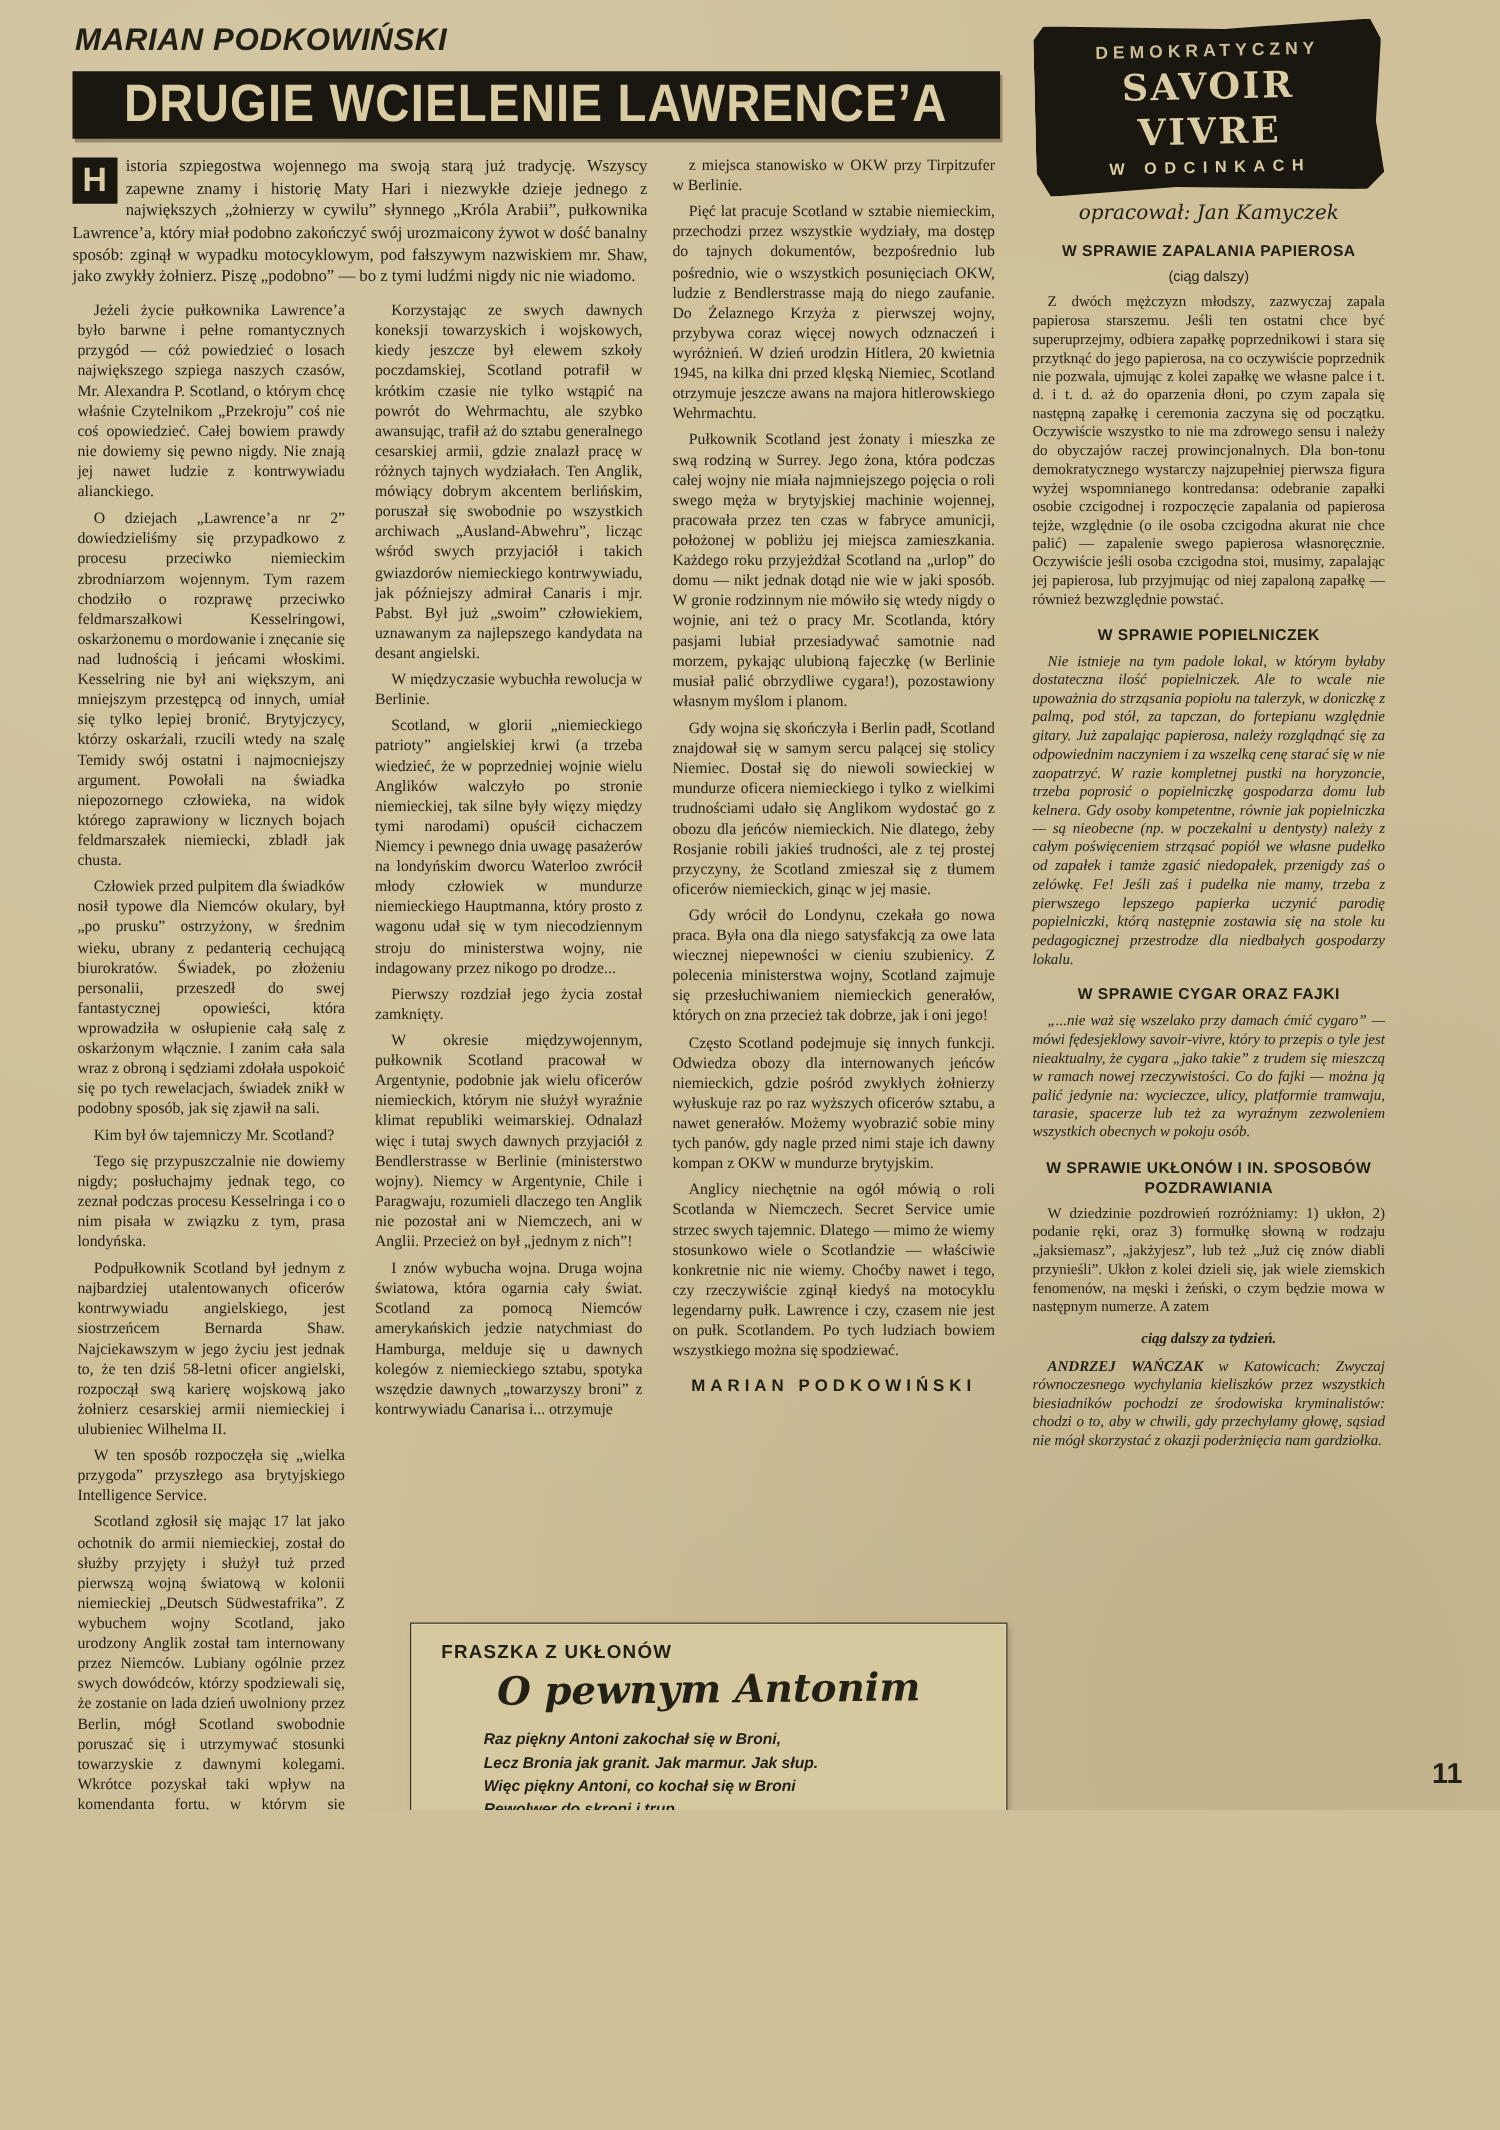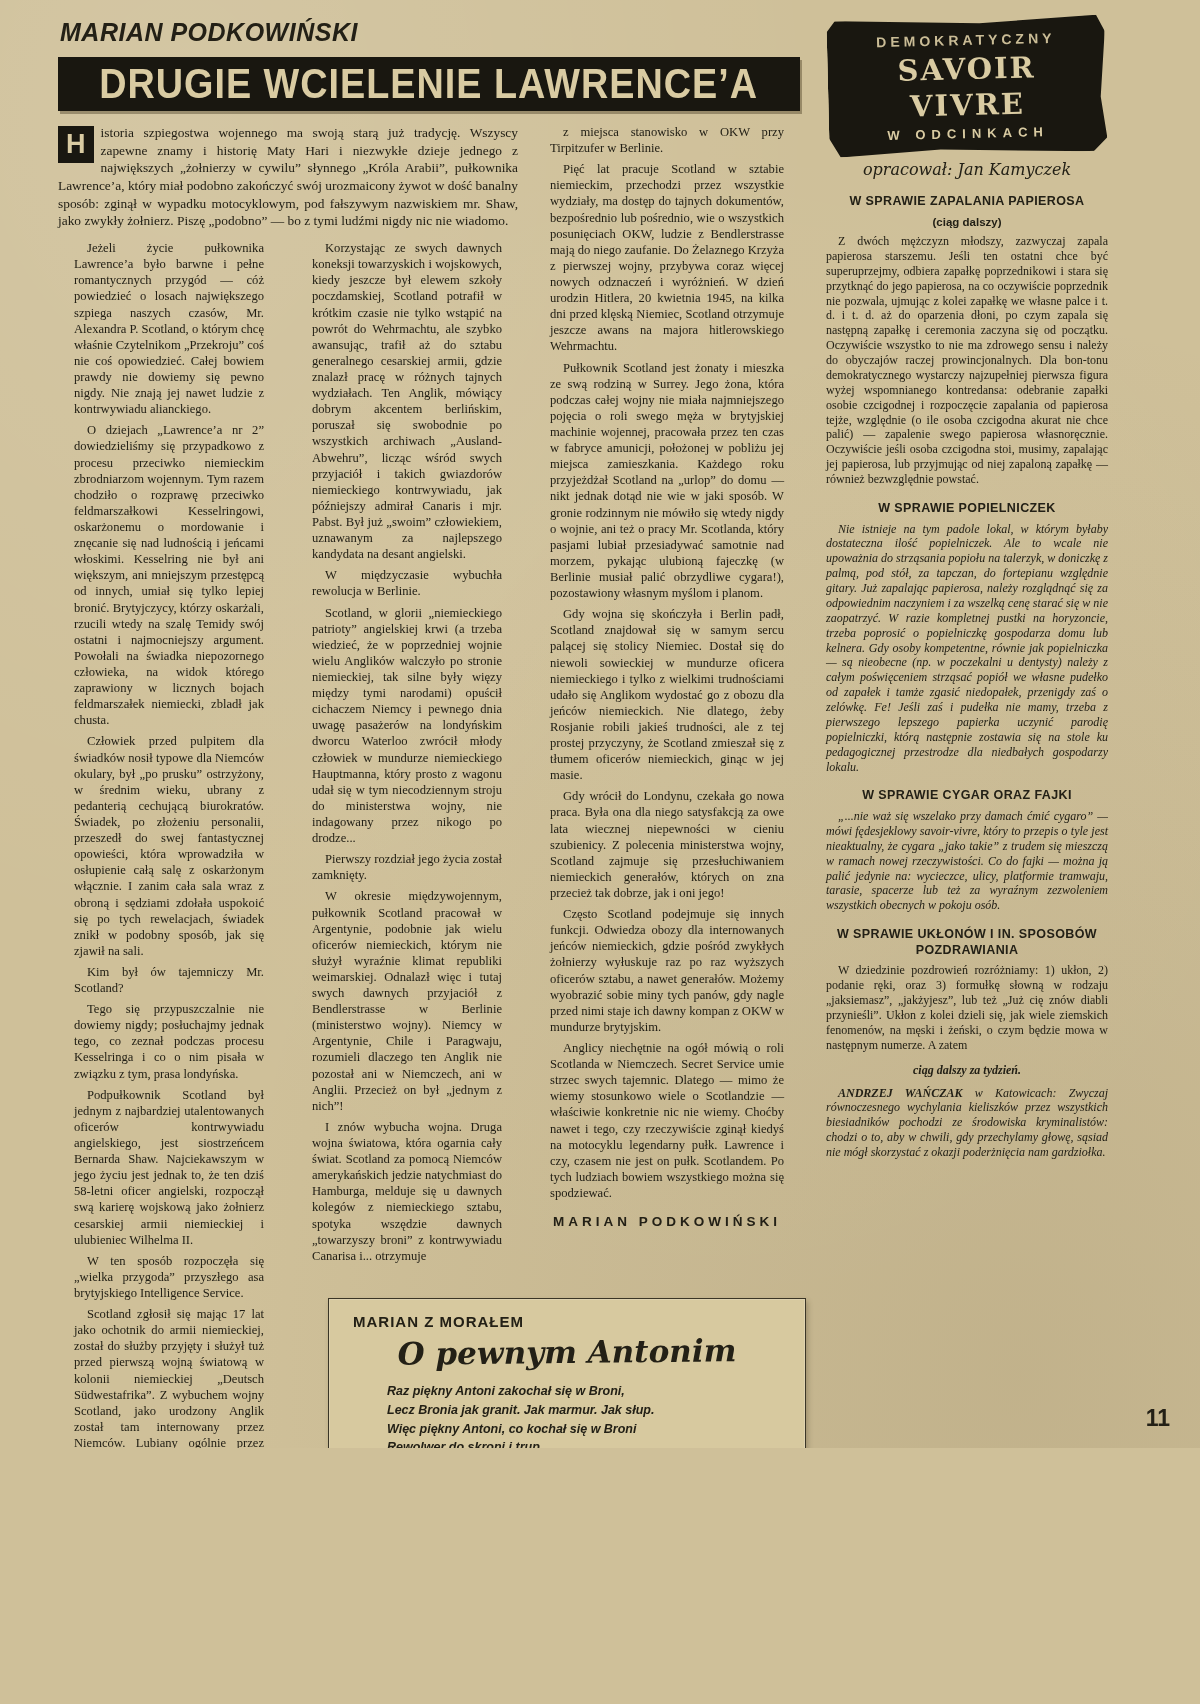--- a/index.html
+++ b/index.html
@@ -36,21 +36,21 @@
   .left23{width:460px;flex:none;}
   .col3{flex:1;}
   .lead{font-size:13.4px;line-height:1.32;margin:0 0 10px;}
   .dropcap{
     float:left;background:var(--banner-bg,#191710);color:var(--banner-ink,#d9cba2);
     font-family:"Liberation Sans", sans-serif;font-weight:bold;font-size:27px;line-height:1;
     padding:5px 8px;margin:2px 7px 2px 0;
   }
   .cols{display:flex;gap:16px;}
   .col{flex:1;min-width:0;}
-  .para{margin:0 16px 5px;text-indent:13px;}
+  .para{margin:0 4px 5px;text-indent:13px;}
   .signature{
     font-family:"Liberation Sans", sans-serif;font-weight:bold;font-size:13.5px;
     letter-spacing:4px;text-align:center;margin-top:12px;white-space:nowrap;
   }
   
   .sidebar{flex:1;min-width:0;font-size:12px;line-height:1.24;text-align:justify;}
   .logo{
     background:var(--banner-bg,#191710);color:var(--banner-ink,#d9cba2);
     padding:14px 10px 12px;margin:2px 2px 6px;transform:rotate(-1.4deg);
     clip-path:polygon(0 8%,3% 0,55% 4%,97% 0,100% 12%,98% 60%,100% 90%,95% 100%,40% 96%,4% 100%,0 86%);
@@ -69,21 +69,21 @@
   }
   .logo-credit{
     font-family:"DejaVu Serif", serif;font-style:italic;font-size:16px;
     text-align:center;margin:0 0 10px;
   }
   .section-heading{
     font-family:"Liberation Sans", sans-serif;font-weight:bold;font-size:12.5px;
     text-align:center;margin:14px 6px 5px;letter-spacing:.4px;line-height:1.25;
   }
   .section-sub{
-    font-family:"Liberation Sans", sans-serif;font-weight:bold;font-size:11.5px;
+    font-family:"Liberation Sans", sans-serif;font-weight:normal;font-size:11.5px;
     text-align:center;margin-bottom:5px;
   }
   .sidebar .para{text-indent:12px;margin:0 0 4px;}
   .sec-italic .para{font-style:italic;}
   .continuation{text-align:center;font-style:italic;font-weight:bold;margin:10px 0 8px;}
   .reader-note{font-style:italic;margin:6px 0 0;text-indent:12px;}
   .rn-name{font-weight:bold;}
   
   .fraszka{
     position:absolute;left:328px;top:1298px;width:478px;
@@ -204,21 +204,21 @@
       </div>
 
       <div class="continuation">ciąg dalszy za tydzień.</div>
 
       <p class="reader-note"><span class="rn-name">ANDRZEJ WAŃCZAK</span><span> w Katowicach: </span><span>Zwyczaj równoczesnego wychylania kieliszków przez wszystkich biesiadników pochodzi ze środowiska kryminalistów: chodzi o to, aby w chwili, gdy przechylamy głowę, sąsiad nie mógł skorzystać z okazji poderżnięcia nam gardziołka.</span></p>
     </div>
 
   </div>
 
   <div class="fraszka">
-    <div class="fraszka-kicker">MARIAN Z MORAŁEM</div>
+    <div class="fraszka-kicker">FRASZKA Z UKŁONÓW</div>
     <div class="fraszka-title">O pewnym Antonim</div>
     <div class="verses">
         <p class="verse-line">Raz piękny Antoni zakochał się w Broni,</p>
         <p class="verse-line">Lecz Bronia jak granit. Jak marmur. Jak słup.</p>
         <p class="verse-line">Więc piękny Antoni, co kochał się w Broni</p>
         <p class="verse-line">Rewolwer do skroni i trup.</p>
       </div>
     <svg class="squiggle" width="200" height="10" viewBox="0 0 200 10" xmlns="http://www.w3.org/2000/svg">
       <path d="M2 5 q 8 -7 16 0 t 16 0 t 16 0 t 16 0 t 16 0 t 16 0 t 16 0 t 16 0 t 16 0 t 16 0 t 16 0 t 16 0" stroke="#2a2619" stroke-width="1.6" fill="none"></path>
     </svg>

